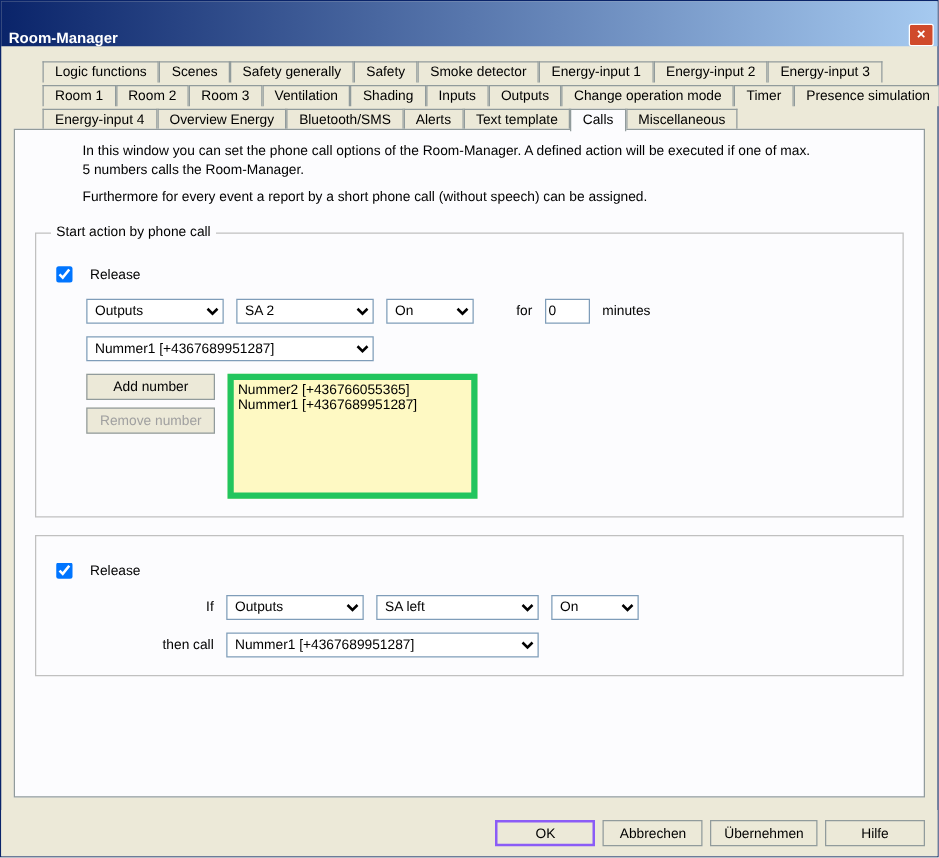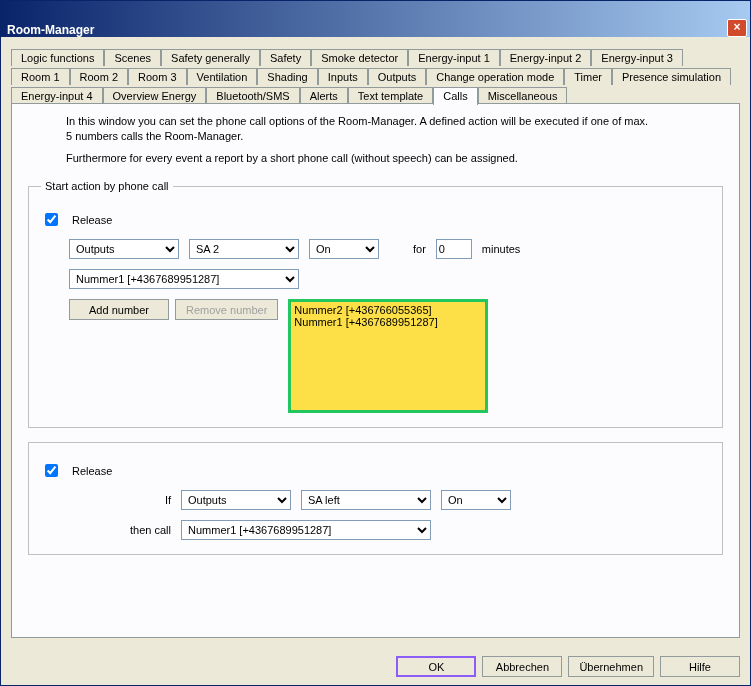--- a/index.html
+++ b/index.html
@@ -63,21 +63,21 @@
     cursor: pointer;
     position: relative;
     white-space: nowrap;
   }
   .tab.active {
     background: #fcfcfe;
     z-index: 2;
     padding-bottom: 3px;
     margin-bottom: -1px;
   }
-  .tab-row { display: flex; flex-wrap: nowrap; width: 100%; justify-content: flex-start; }
+  .tab-row { display: flex; flex-wrap: nowrap; width: 100%; justify-content: flex-start; margin-left: 23px; }
   .tabs-panel {
     border: 1px solid #919b9c;
     background: #fcfcfe;
     flex: 1;
     padding: 10px 14px;
     position: relative;
   }
   .desc { margin-bottom: 6px; line-height: 1.4; margin-left: 40px; }
   fieldset {
     border: 1px solid #c0c0c0;
@@ -110,24 +110,24 @@
     padding: 0 10px;
     cursor: pointer;
     min-width: 100px;
     text-align: center;
   }
   .btn[disabled] {
     color: #a0a0a0;
     cursor: default;
   }
   .listbox {
-    border: 3px solid #22c55e;
-    background: #fde047;
+    border: 5px solid #22c55e;
+    background: #fef9c3;
     width: 200px;
-    height: 114px;
+    height: 100px;
     padding: 2px;
     overflow: auto;
     font-size: 11px;
   }
   .listbox div { padding: 0 1px; cursor: pointer; }
   .button-bar {
     display: flex;
     justify-content: flex-end;
     gap: 6px;
     padding: 8px 10px;
@@ -213,21 +213,21 @@
           <span>minutes</span>
         </div>
 
         <div class="row spacer-left-indent">
           <select style="width:230px">
             <option>Nummer1 [+4367689951287]</option>
           </select>
         </div>
 
         <div class="row spacer-left-indent" style="align-items:flex-start">
-          <div style="display:flex;gap:6px;">
+          <div style="display:flex;flex-direction:column;gap:6px;">
             <button class="btn">Add number</button>
             <button class="btn" disabled="">Remove number</button>
           </div>
           <div class="listbox" id="numbers-list">
               <div>Nummer2 [+436766055365]</div>
               <div>Nummer1 [+4367689951287]</div>
             </div>
         </div>
       </fieldset>
 

